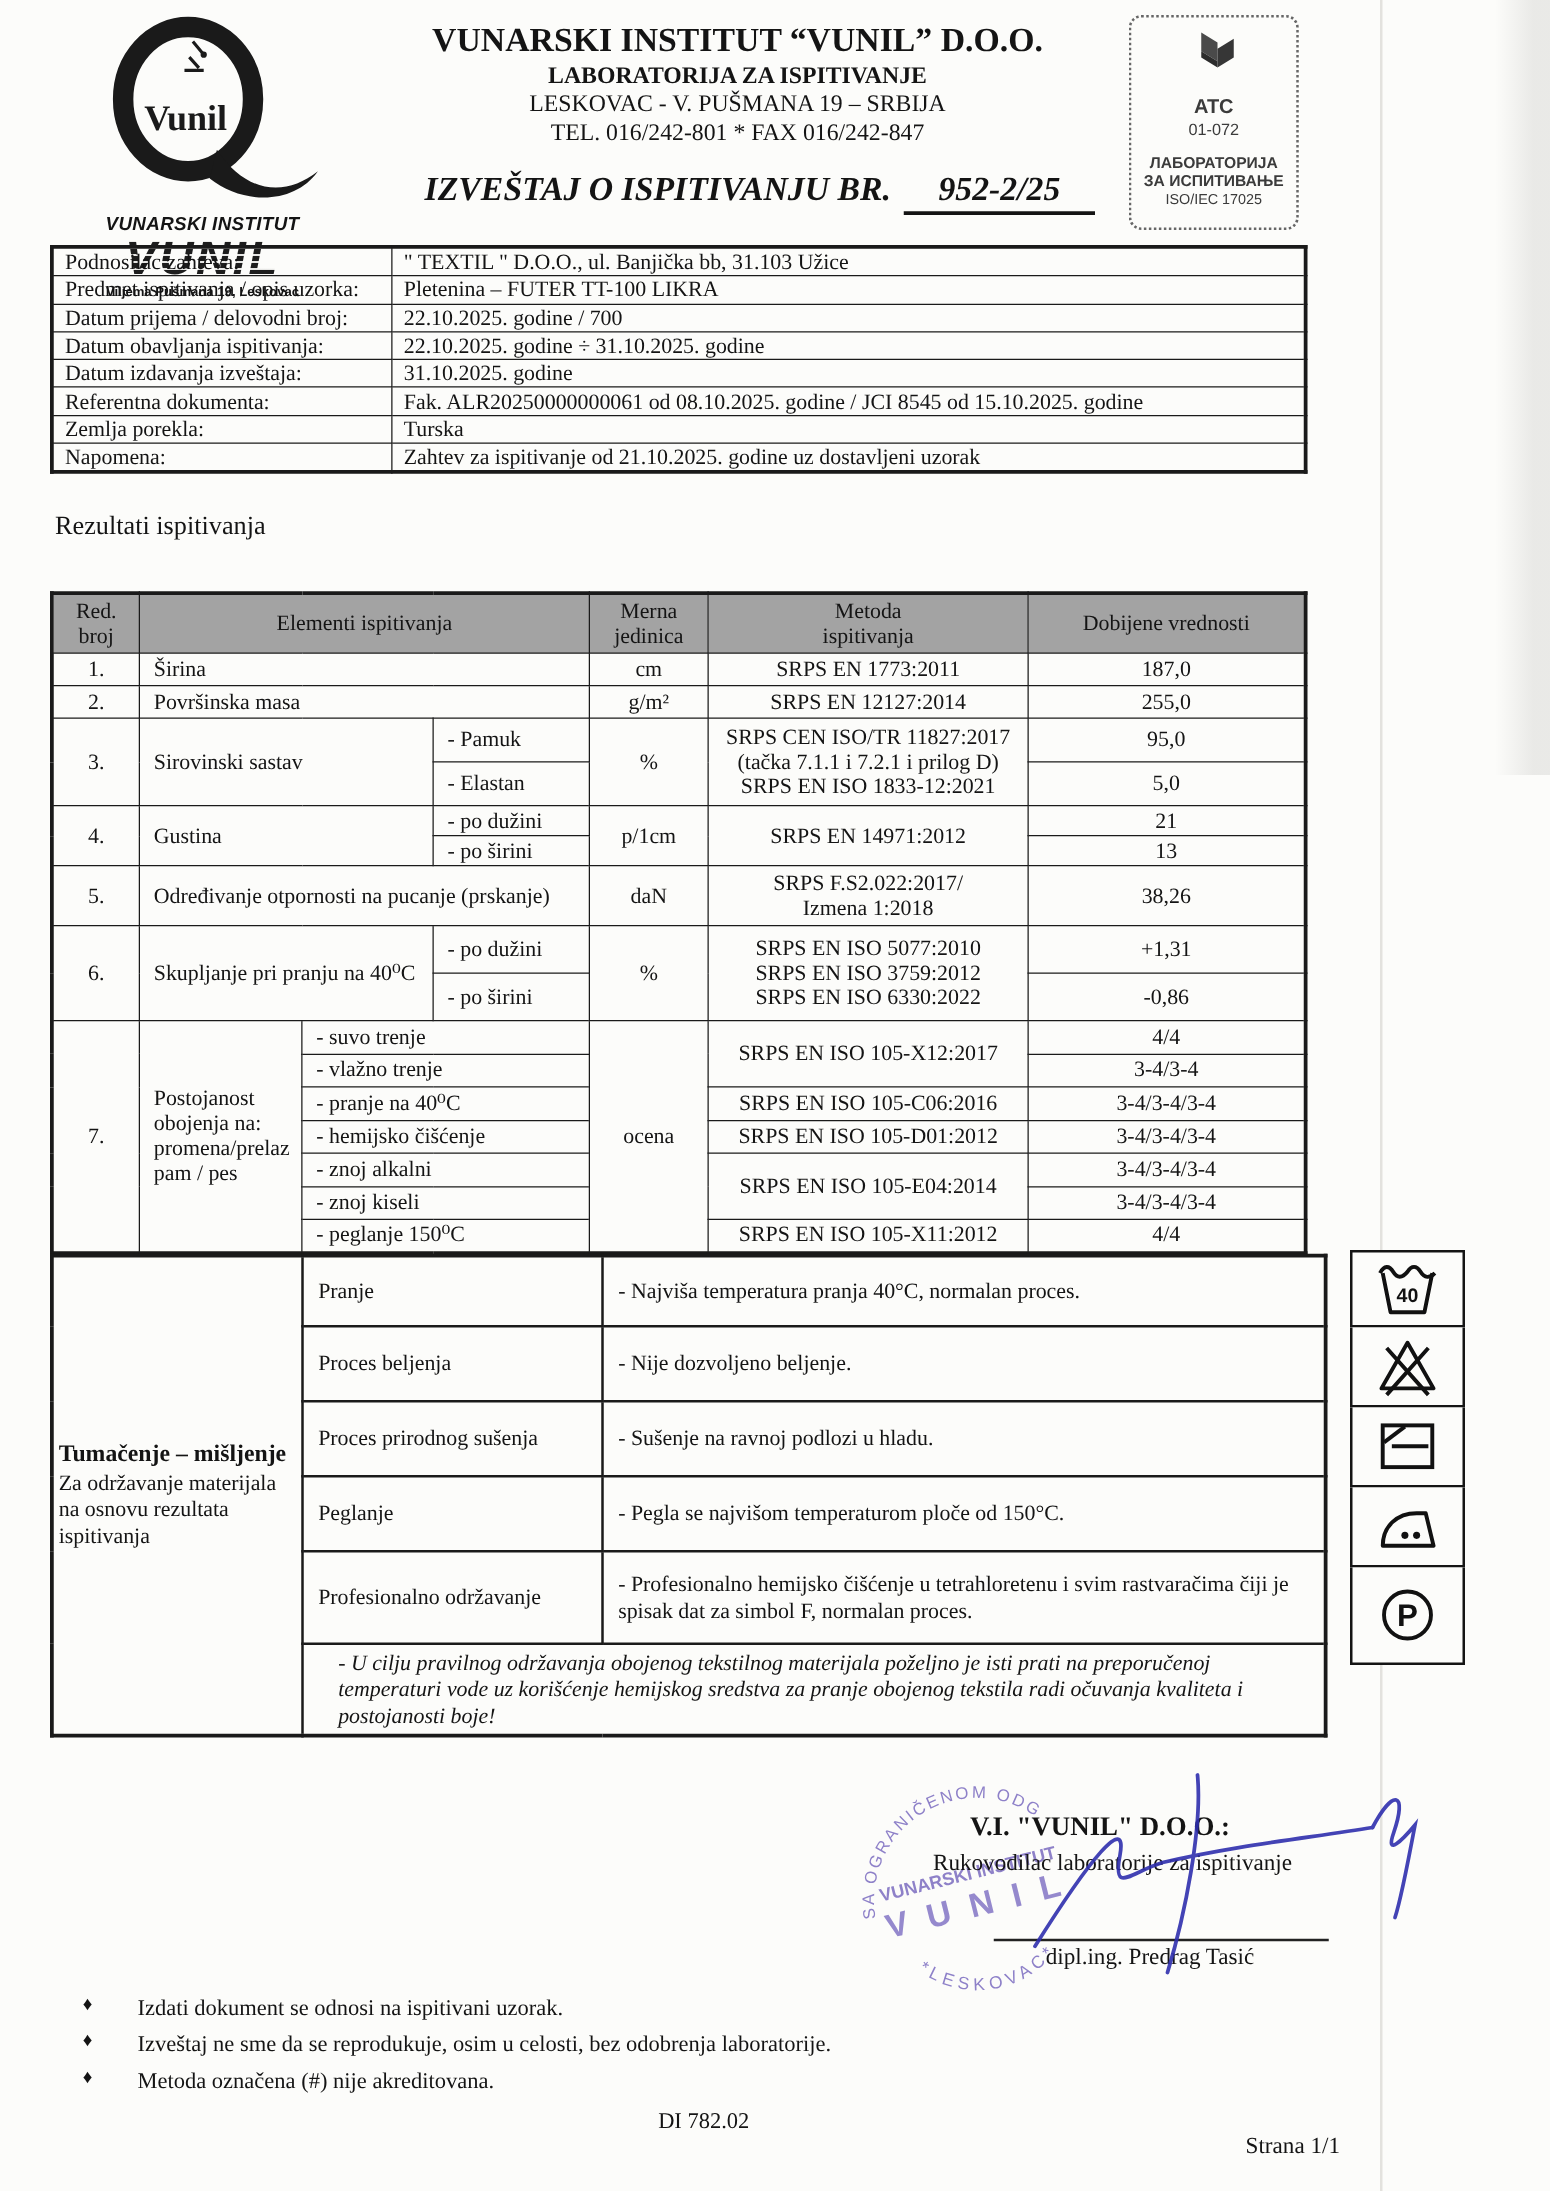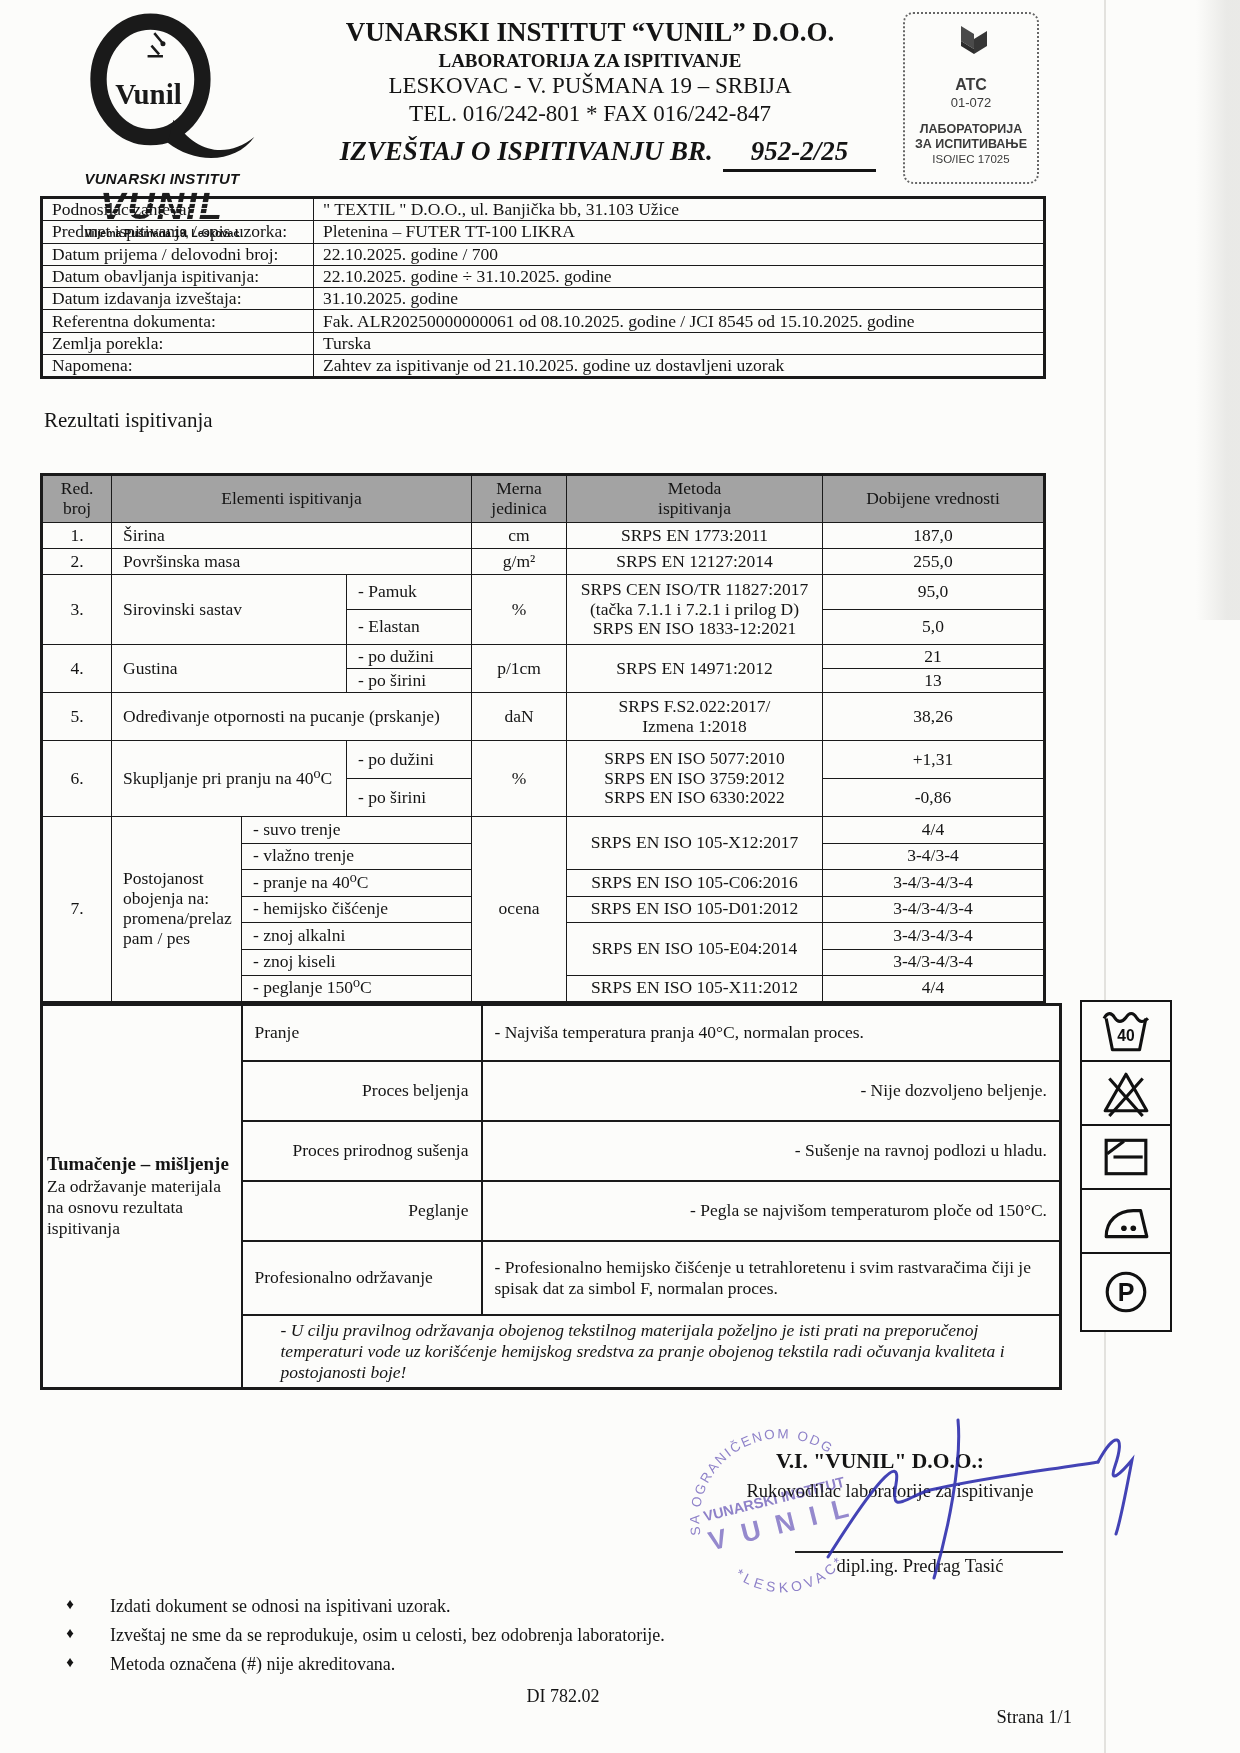--- a/index.html
+++ b/index.html
@@ -15,21 +15,21 @@
               font-size:15px;letter-spacing:.3px;margin-top:2px;}
   .vunil-word{position:relative;font-family:"Liberation Sans",sans-serif;font-weight:bold;
               font-style:italic;font-size:38px;letter-spacing:2px;color:#1d1d1d;line-height:1;}
   .vunil-word::after{content:"";position:absolute;inset:0;
               background:repeating-linear-gradient(to bottom,transparent 0 4px,rgba(252,252,250,.9) 4px 5.6px);}
   .logo-addr{font-family:"Liberation Sans",sans-serif;font-weight:bold;font-size:10.5px;margin-top:2px;}
 
   .org-block{position:absolute;left:268px;top:16px;width:644px;text-align:center;line-height:1.22;}
   .org-name{font-weight:bold;font-size:27px;}
   .org-sub{font-weight:bold;font-size:19px;}
-  .org-addr,.org-tel{font-size:23px;}
+  .org-addr,.org-tel{font-size:19px;}
 
   .badge{position:absolute;left:903px;top:12px;width:132px;height:168px;border:2px dotted #666;
          border-radius:10px;text-align:center;color:#3b3b3b;font-family:"Liberation Sans","DejaVu Sans",sans-serif;}
   .badge-abbr{font-weight:bold;font-size:16px;margin-top:12px;}
   .badge-num{font-size:13px;margin-top:1px;}
   .badge-l1{font-weight:bold;font-size:12.5px;margin-top:12px;line-height:1.2;}
   .badge-l3{font-size:11.5px;margin-top:1px;}
 
   .report-title{position:absolute;left:268px;top:136px;width:680px;text-align:center;
                 font-weight:bold;font-style:italic;font-size:27px;}
@@ -52,22 +52,22 @@
   .small{font-size:16.2px;line-height:1.2;margin-top:36px;}
   tr.h26{height:26px;} tr.h35{height:35px;} tr.h24{height:24px;} tr.h48{height:48px;}
   tr.h38{height:38px;} tr.h27{height:26.5px;}
 
   .care-wrap{position:absolute;left:40px;top:1003px;}
   .care-table{width:1022px;border:3px solid #1a1a1a;}
   .care-table td{border:2px solid #1a1a1a;font-size:17.5px;vertical-align:middle;padding:2px 12px;line-height:1.2;}
   .care-head{text-align:left;padding:2px 4px !important;}
   .care-head .b{font-weight:bold;font-size:19px;}
   .care-head .r{font-size:17.5px;}
-  tr.c56{height:56px;} tr.c60{height:60px;text-align:right;} tr.c74{height:74px;} tr.c66{height:66px;}
-  .note-cell{font-style:italic;padding:4px 38px !important;margin-top:19px;}
+  tr.c56{height:56px;} tr.c60{height:60px;} tr.c74{height:74px;} tr.c66{height:66px;}
+  .note-cell{font-style:italic;padding:4px 28px !important;margin-top:19px;}
   .care-icons{position:absolute;left:1040px;top:-3px;width:92px;}
   .icon-cell{border:2.5px solid #141414;border-top:none;display:flex;align-items:center;
              justify-content:center;background:#fcfcfa;}
   .icon-cell.first{border-top:2.5px solid #141414;}
   .ic58{height:58px;} .ic62{height:62px;} .ic76{height:76px;}
 
   
   .sig-company{position:absolute;left:660px;top:1449px;width:440px;text-align:center;
                font-weight:bold;font-size:21.5px;}
   .sig-role{position:absolute;left:680px;top:1481px;width:420px;text-align:center;font-size:18.5px;}

